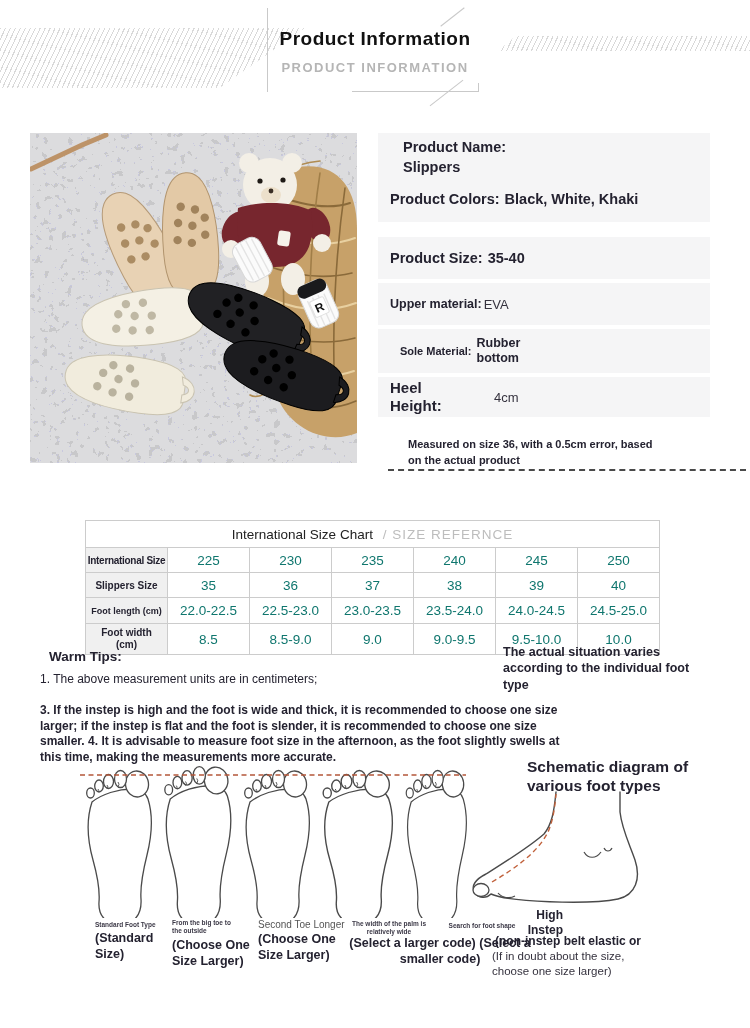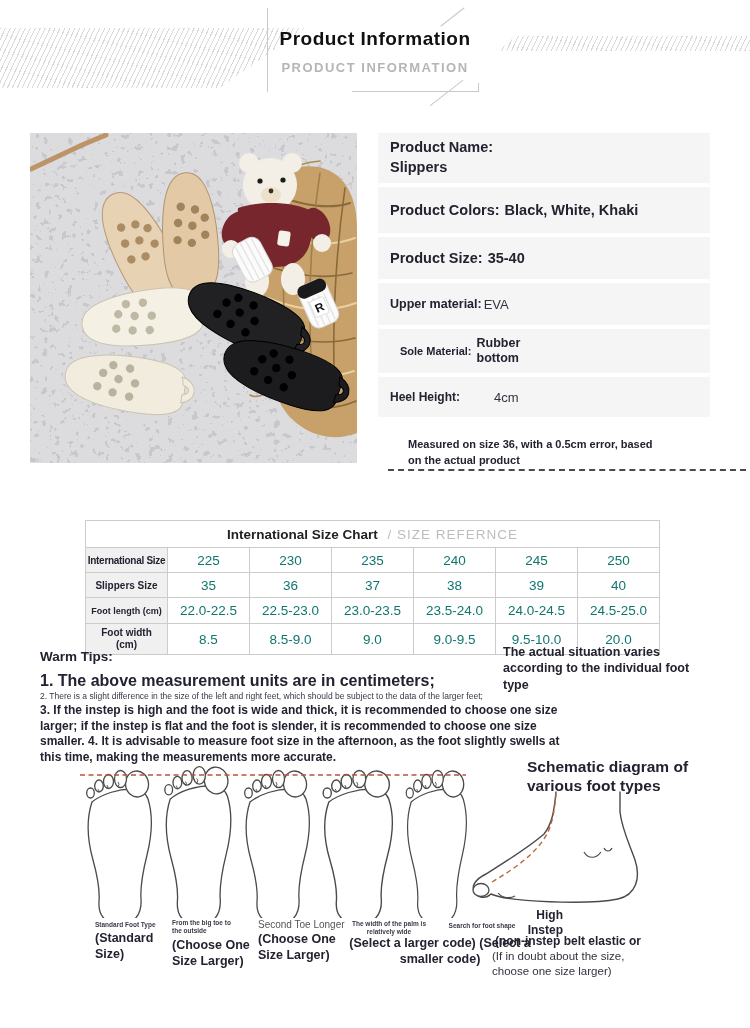--- a/index.html
+++ b/index.html
@@ -7,41 +7,41 @@
   #page{position:relative;width:750px;height:1028px;background:#fff;overflow:hidden;}
   .abs{position:absolute;}
   .hatch{background:repeating-linear-gradient(115deg,#d9d9d9 0 1px,rgba(255,255,255,0) 1px 4.5px);}
   .thinline{background:#c9c9c9;}
   .hdr-title{width:750px;text-align:center;font-size:19px;font-weight:700;letter-spacing:.5px;color:#111;}
   .hdr-sub{width:750px;text-align:center;font-size:13px;font-weight:600;letter-spacing:1.5px;color:#b5b5b5;}
   .spec-row{left:378px;width:332px;background:#f5f5f6;display:flex;align-items:center;box-sizing:border-box;padding:0 12px;}
   .spec-row .lbl{font-weight:700;}
   .spec-row .val{margin-left:5px;}
   .r1{flex-direction:column;align-items:flex-start;justify-content:center;}
-  .r1 .lbl,.r1 .val{font-size:14.5px;font-weight:700;margin-left:0;line-height:1.35;}
+  .r1 .lbl,.r1 .val{font-size:14.5px;font-weight:700;margin-left:13px;line-height:1.35;}
   .r2 .lbl,.r2 .val,.r3 .lbl,.r3 .val{font-size:14.5px;font-weight:700;}
   .r4 .lbl{font-size:12.5px;} .r4 .val{font-size:13px;font-weight:400;margin-left:2px;color:#35323e;}
   .r5 .lbl{font-size:11px;padding-left:10px;} .r5 .val{font-size:12.5px;font-weight:700;width:58px;line-height:1.2;}
-  .r6 .lbl{font-size:12px;width:78px;line-height:1.2;} .r6 .val{font-size:13px;font-weight:400;margin-left:26px;color:#35323e;}
+  .r6 .lbl{font-size:15px;width:78px;line-height:1.2;} .r6 .val{font-size:13px;font-weight:400;margin-left:26px;color:#35323e;}
   .note{font-size:11px;font-weight:700;line-height:1.45;}
   .dashed{border-top:2px dashed #4a4a4a;height:0;}
   table.size{border-collapse:collapse;table-layout:fixed;width:575px;background:#fff;}
   table.size td{border:1px solid #ccc;text-align:center;vertical-align:middle;}
   .tbl-head{height:27px;font-size:13.5px;}
-  .tbl-title{font-weight:700;color:#222;margin-top:12px;}
+  .tbl-title{font-weight:400;color:#222;margin-top:12px;}
   .tbl-suffix{color:#bdbdbd;letter-spacing:1px;font-weight:400;margin-left:6px;}
   td.lab{background:#f0f0f0;font-weight:700;width:108px;}
   td.cell{font-size:13.5px;color:#0f766e;font-weight:400;}
   .lab-s1{font-size:10px;letter-spacing:-0.3px;}
   .lab-s2{font-size:10px;}
   .lab-s3{font-size:9px;}
   .lab-s4{font-size:10px;line-height:1.25;padding:0 6px;}
   .row-h1{height:25px}.row-h2{height:25px}.row-h3{height:26px}.row-h4{height:31px}
   .warm-h{font-size:13.5px;font-weight:700;}
-  .tip1{font-size:16px;font-weight:700;}
+  .tip1{font-size:12px;font-weight:400;}
   .tip2{font-size:8.5px;font-weight:400;color:#3a3744;}
   .tip3{font-size:12px;font-weight:700;line-height:1.3;}
   .side-note{font-size:12.5px;font-weight:700;line-height:1.3;}
   .schem-h{font-size:15.5px;font-weight:700;line-height:1.25;}
   .flabel-s{font-size:6.5px;font-weight:700;color:#3c3947;line-height:1.3;text-align:left;}
   .flabel-s3{font-size:10px;font-weight:400;color:#555;}
   .flabel-b{font-size:12.5px;font-weight:700;line-height:1.25;text-align:left;margin-top:2px;}
   .span-b{font-size:12.5px;font-weight:700;line-height:1.25;text-align:center;}
   .hi-label{font-size:12px;font-weight:700;text-align:right;line-height:1.25;}
   .hi-line1{font-size:12px;font-weight:700;text-align:center;}
@@ -177,21 +177,21 @@
           <use href="#clogHoles" fill="#000"></use>
         </g>
       </g>
     </svg>
   </div>
 
   <div class="abs spec-row r1" style="top:133px;height:50px;">
     <span class="lbl">Product Name:</span>
     <span class="val">Slippers</span>
   </div>
-  <div class="abs spec-row r2" style="top:187px;height:46px;">
+  <div class="abs spec-row r2" style="top:176px;height:46px;">
     <span class="lbl">Product Colors:</span>
     <span class="val" style="font-weight:700;">Black, White, Khaki</span>
   </div>
   <div class="abs spec-row r3" style="top:237px;height:42px;">
     <span class="lbl">Product Size:</span>
     <span class="val" style="font-weight:700;">35-40</span>
   </div>
   <div class="abs spec-row r4" style="top:283px;height:42px;">
     <span class="lbl">Upper material:</span>
     <span class="val">EVA</span>
@@ -243,30 +243,29 @@
         <td class="cell">24.0-24.5</td>
         <td class="cell">24.5-25.0</td>
       </tr>
       <tr class="row-h4">
         <td class="lab lab-s4">Foot width (cm)</td>
         <td class="cell">8.5</td>
         <td class="cell">8.5-9.0</td>
         <td class="cell">9.0</td>
         <td class="cell">9.0-9.5</td>
         <td class="cell">9.5-10.0</td>
-        <td class="cell">20.0</td>
+        <td class="cell">10.0</td>
       </tr>
     </tbody>
   </table>
 
   <div class="abs side-note" style="left:503px;top:644px;width:215px;">The actual situation varies according to the individual foot type</div>
 
-  <div class="abs warm-h" style="left:40px;top:649px;">Warm Tips:</div>
+  <div class="abs warm-h" style="left:49px;top:649px;">Warm Tips:</div>
   <div class="abs tip1" style="left:40px;top:672px;">1. The above measurement units are in centimeters;</div>
-  <div class="abs tip2" style="left:40px;top:691px;">2. There is a slight difference in the size of the left and right feet, which should be subject to the data of the larger feet;</div>
   <div class="abs tip3" style="left:40px;top:703px;width:525px;">3. If the instep is high and the foot is wide and thick, it is recommended to choose one size larger; if the instep is flat and the foot is slender, it is recommended to choose one size smaller. 4. It is advisable to measure foot size in the afternoon, as the foot slightly swells at this time, making the measurements more accurate.</div>
 
   <div class="abs schem-h" style="left:527px;top:757px;width:170px;">Schematic diagram of various foot types</div>
 
   <div class="abs" style="left:78px;top:760px;">
     <svg width="392" height="158" viewBox="0 0 392 158">
       <defs>
         <g id="footShape" fill="#fff" stroke="#4a4a4a" stroke-width="1.3">
           <path d="M12,34 C6,52 8,74 13,92 C18,110 20,122 19,134 C18,150 28,156 40,156 C54,156 62,147 61,131 C60,117 63,103 67,87 C72,67 73,47 68,31 C66,25 60,21 52,21 C38,21 22,26 12,34 Z"></path>
           <ellipse cx="57" cy="16" rx="11.5" ry="13" transform="rotate(-8 57 16)"></ellipse>

